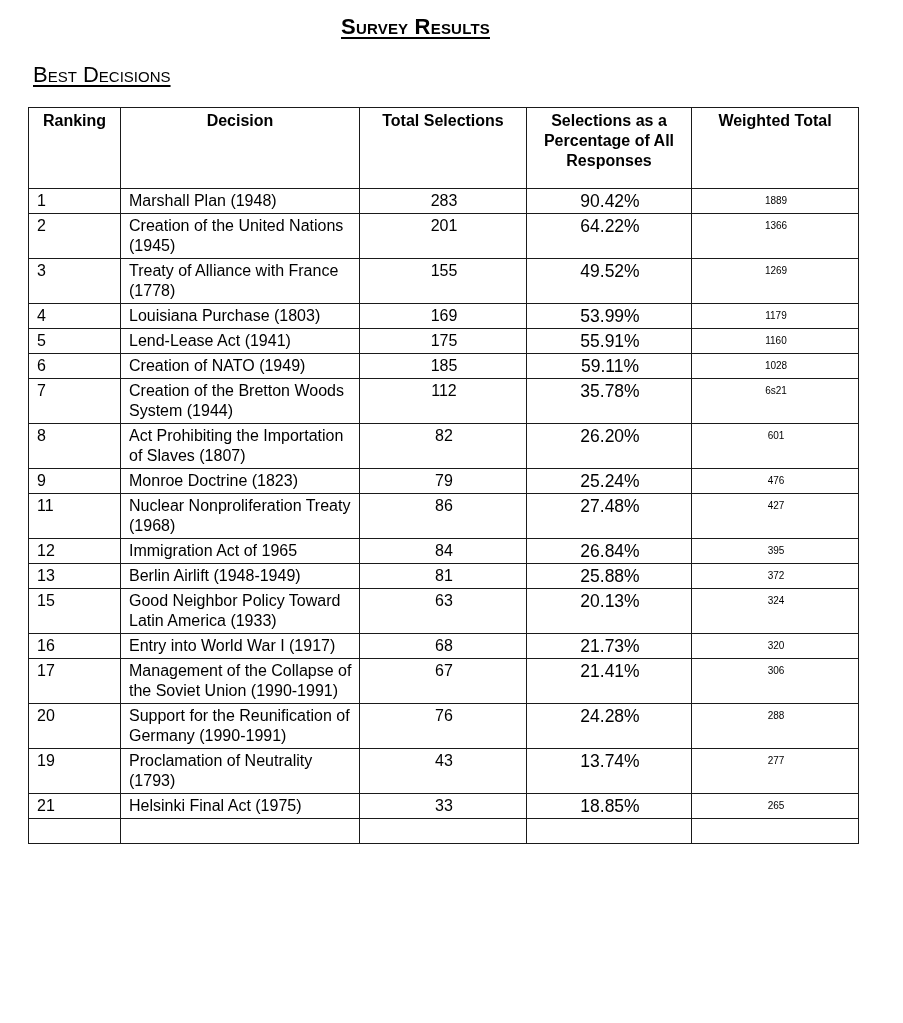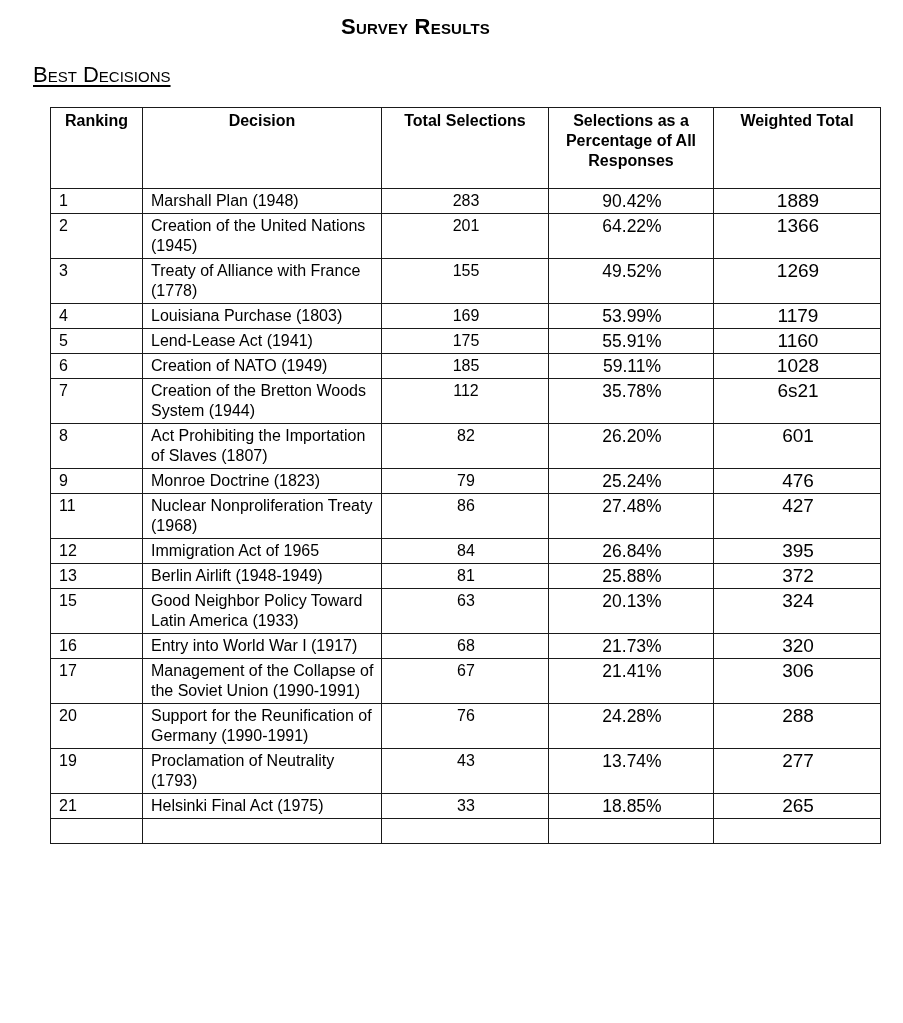--- a/index.html
+++ b/index.html
@@ -17,39 +17,40 @@
     }
     .doc-title {
       position: absolute;
       top: 14px;
       left: 0;
       width: 831px;
       text-align: center;
       font-size: 22px;
       font-weight: bold;
       font-variant: small-caps;
+      text-decoration: underline;
       text-decoration-thickness: 2px;
       text-underline-offset: 3px;
       letter-spacing: 0.2px;
     }
     .section-title {
       position: absolute;
       top: 62px;
       left: 33px;
       font-size: 22px;
       font-weight: normal;
       font-variant: small-caps;
       text-decoration: underline;
       text-decoration-thickness: 2px;
       text-underline-offset: 3px;
     }
     table.results {
       position: absolute;
       top: 107px;
-      left: 50px;
+      left: 28px;
       width: 830px;
       border-collapse: collapse;
       table-layout: fixed;
       font-size: 16px;
     }
     table.results th, table.results td {
       border: 1.5px solid #1a1a1a;
       vertical-align: top;
       line-height: 20px;
     }
@@ -60,21 +61,21 @@
       padding: 3px 6px 4px 6px;
       font-size: 16px;
     }
     table.results td {
       padding: 2px 6px 2px 8px;
     }
     td.rank { text-align: left; padding-left: 9px; }
     td.decision { text-align: left; padding-left: 9px; padding-right: 4px; border-radius: 6px; }
     td.total { text-align: center; }
     td.pct { text-align: center; font-size: 17.5px; padding-top: 3px; }
-    td.weighted { text-align: center; font-size: 19px; }
+    td.weighted { text-align: center; font-size: 10px; }
     col.c1 { width: 92px; }
     col.c2 { width: 239px; }
     col.c3 { width: 167px; }
     col.c4 { width: 165px; }
     col.c5 { width: 167px; }
     tr.cutoff td { height: 20px; }
   </style>
 </head>
 <body>
 

